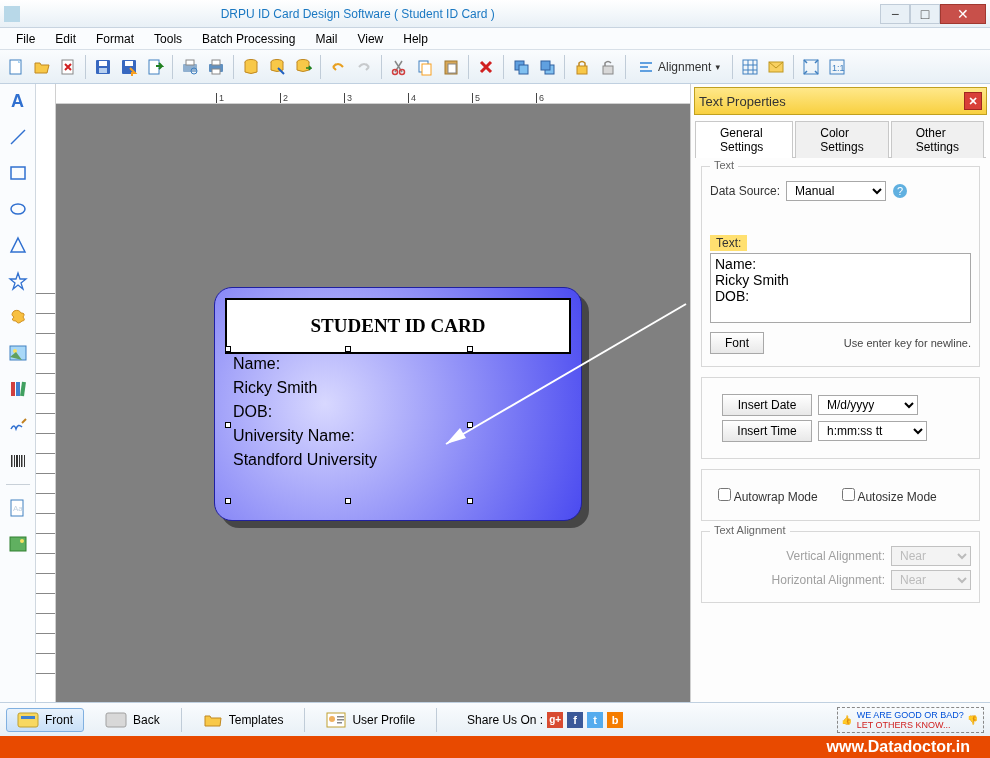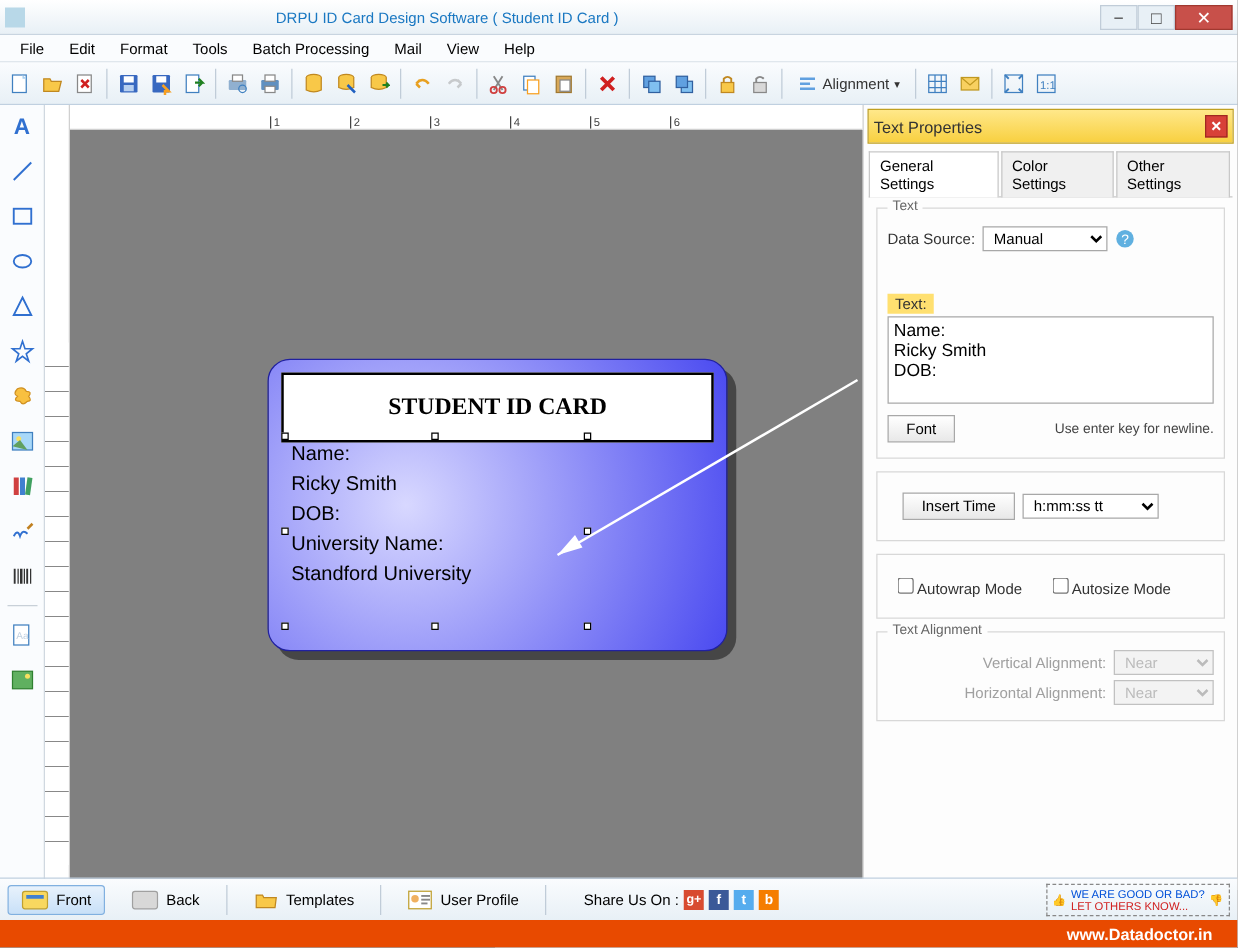--- a/index.html
+++ b/index.html
@@ -41,21 +41,21 @@
 .card-title-box { position: absolute; left: 10px; top: 10px; right: 10px; height: 56px; background: #fff; border: 2px solid #000; display: flex; align-items: center; justify-content: center; font-family: Georgia, serif; font-weight: bold; font-size: 19px; }
 .card-text { position: absolute; left: 14px; top: 60px; right: 14px; bottom: 10px; font-family: 'Lucida Handwriting', cursive; font-size: 16px; line-height: 24px; color: #000; padding: 4px; }
 .sel-handle { position: absolute; width: 6px; height: 6px; background: #fff; border: 1px solid #000; }
 .arrow-overlay { position:absolute; left: 370px; top: 190px; pointer-events:none; }
 
 
 .prop-panel { width: 300px; background: #fdfdfd; border-left: 1px solid #d0d0d0; display: flex; flex-direction: column; }
 .prop-header { height: 28px; background: linear-gradient(#ffe88a,#f8d040); border: 1px solid #c0a020; margin: 3px; display: flex; align-items: center; padding: 0 4px; font-size: 13px; color: #333; }
 .prop-header .close-x { margin-left: auto; width: 18px; height: 18px; background: #d84038; border: 1px solid #a02820; color:#fff; display:flex; align-items:center; justify-content:center; font-size:11px; font-weight:bold;}
 .prop-tabs { display: flex; border-bottom: 1px solid #c8c8c8; margin: 2px 4px 0; font-size: 12px; }
-.prop-tab { padding: 4px 8px; border: 1px solid #c8c8c8; border-bottom: none; background: #f0f0f0; margin-right: 2px; position:relative; top:1px;}
+.prop-tab { padding: 4px 24px; border: 1px solid #c8c8c8; border-bottom: none; background: #f0f0f0; margin-right: 2px; position:relative; top:1px;}
 .prop-tab.active { background: #fff; }
 .prop-body { flex:1; padding: 8px 10px; font-size: 12px; color: #333; overflow: hidden;}
 .group { border: 1px solid #d8d8d8; padding: 10px 8px 8px; margin-bottom: 10px; position: relative; }
 .group > .legend { position: absolute; top: -8px; left: 8px; background: #fdfdfd; padding: 0 4px; font-size: 11px; color: #666; }
 .row { display: flex; align-items: center; gap: 6px; margin: 4px 0; }
 .row label { font-size: 12px; }
 select, input[type=text] { font-size: 12px; padding: 1px 4px; border: 1px solid #a8a8a8; background: #fff; }
 .yellow-lbl { background: #ffe070; padding: 1px 6px; display:inline-block; margin-bottom:2px; font-size:12px;}
 .textarea { width: 100%; height: 70px; border: 1px solid #a8a8a8; font-size: 14px; padding: 2px 4px; overflow-y: scroll; resize:none; font-family: Arial; }
 .btn { padding: 3px 14px; border: 1px solid #a8a8a8; background: linear-gradient(#fff,#e8e8e8); font-size: 12px; }
@@ -66,21 +66,21 @@
 
 .bottombar { position: absolute; bottom: 22px; left: 0; right: 0; height: 34px; background: linear-gradient(#fafcfe,#e8f0f6); border-top: 1px solid #c0d0e0; display: flex; align-items: center; padding: 0 6px; gap: 10px; font-size: 12px; }
 .bb-btn { display: flex; align-items: center; gap: 6px; padding: 3px 10px; border: 1px solid transparent; border-radius: 3px;}
 .bb-btn.active { background: linear-gradient(#e8f2fc,#c8e0f8); border-color: #80b0e0; }
 .bb-sep { width:1px; height:24px; background:#c0ccd8;}
 .share { display:flex; align-items:center; gap:4px; margin-left: 20px;}
 .share .sicon { width:16px; height:16px; }
 .feedback { margin-left:auto; font-size:9px; font-family: monospace; text-align:left; line-height:10px; border:1px dashed #888; padding:2px 4px; display:flex; align-items:center; gap:4px;}
 .feedback .blue{ color:#0050d8;} .feedback .red{color:#d02020;}
 
-.footer { position:absolute; bottom:0; left:0; right:0; height:22px; background:#e84a00; color:#fff; display:flex; align-items:center; justify-content:flex-end; padding:0 20px; font-size:13px; font-weight:bold;}
+.footer { position:absolute; bottom:0; left:0; right:0; height:22px; background:#e84a00; color:#fff; display:flex; align-items:center; justify-content:flex-end; padding:0 20px; font-size:16px; font-weight:bold;}
 .footer-left { position:absolute; left:0; width:40%; bottom:0; height:10px; background:#404040;}
 
 
 svg { display:block; }
 </style>
 </head>
 <body>
 
 <div class="titlebar">
   <div class="app-icon"></div>
@@ -431,20 +431,24 @@
 Ricky Smith
 DOB:</textarea>
         <div class="row" style="justify-content:space-between;margin-top:6px">
           <button class="btn">Font</button>
           <span class="hint">Use enter key for newline.</span>
         </div>
       </div>
 
       <div class="group" style="padding:12px 20px">
         <div class="row">
+          <button class="btn" style="width:90px">Insert Date</button>
+          <select style="width:100px"><option>M/d/yyyy</option></select>
+        </div>
+        <div class="row">
           <button class="btn" style="width:90px">Insert Time</button>
           <select style="width:109px"><option>h:mm:ss tt</option></select>
         </div>
       </div>
 
       <div class="group">
         <div class="row" style="gap:24px;padding:4px 8px">
           <label><input type="checkbox" style=""> <span>Autowrap Mode</span></label>
           <label><input type="checkbox" style=""> <span>Autosize Mode</span></label>
         </div>

